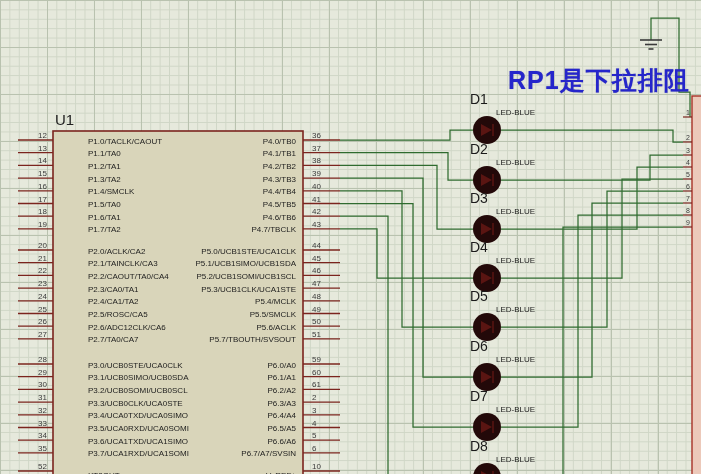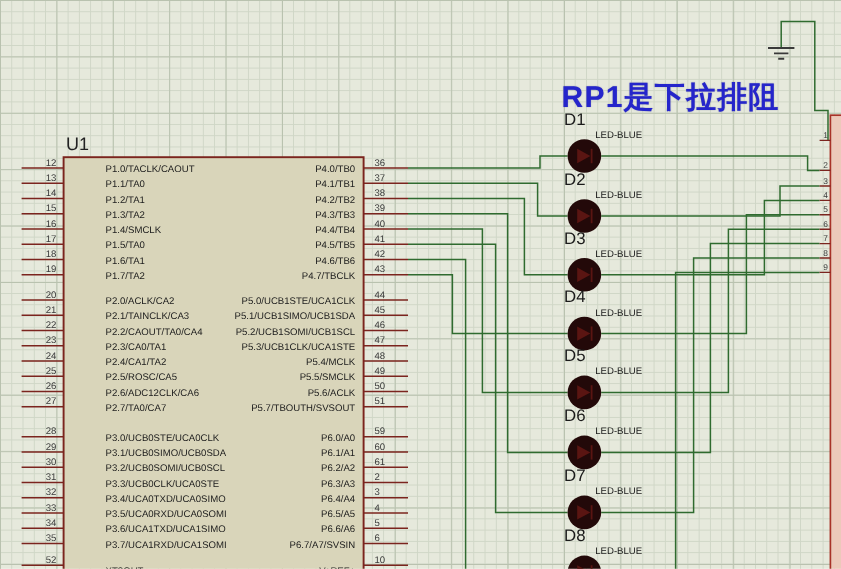--- a/index.html
+++ b/index.html
@@ -12,21 +12,21 @@
     background-image:
       linear-gradient(#b9c2af 1px, transparent 1px),
       linear-gradient(90deg,#b9c2af 1px, transparent 1px),
       linear-gradient(#cfd6c6 1px, transparent 1px),
       linear-gradient(90deg,#cfd6c6 1px, transparent 1px);
     background-size:47px 47px,47px 47px,9.4px 9.4px,9.4px 9.4px;
   }
   #schematic{position:absolute;left:0;top:0;}
   #annotation{
     position:absolute;
-    left:468px;top:64px;
+    left:508px;top:64px;
     font-size:25px;font-weight:bold;
     letter-spacing:1px;
     white-space:nowrap;
     text-shadow:0 0 1px rgba(20,20,120,.45);
   }
   svg text{font-family:"Liberation Sans", sans-serif;}
 </style>
 </head>
 <body>
 

